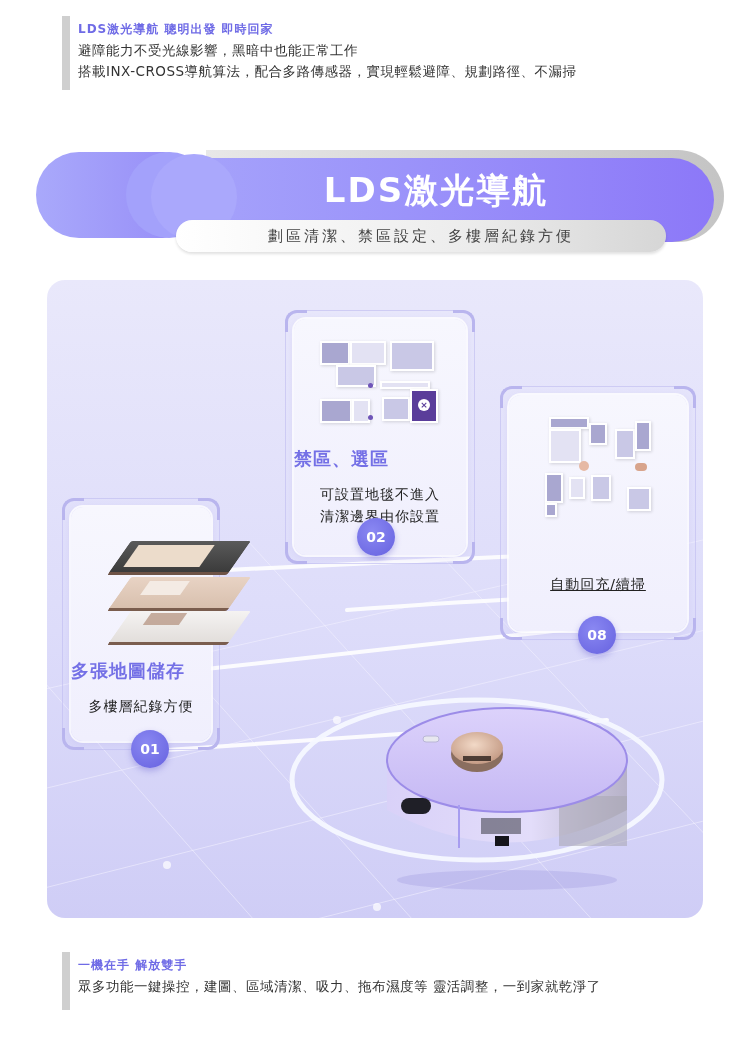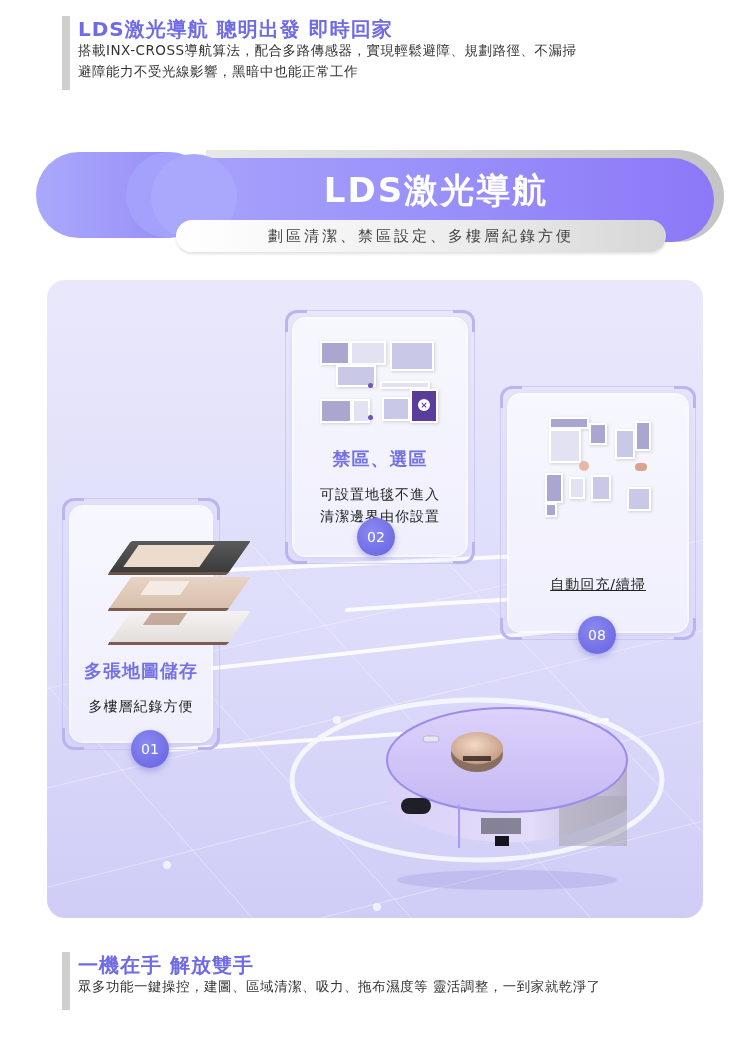--- a/index.html
+++ b/index.html
@@ -6,21 +6,21 @@
   html, body { width: 750px; height: 1047px; background: #ffffff; overflow: hidden; }
   body { font-family: "DejaVu Sans", "Liberation Sans", sans-serif; position: relative; }
 
   
   .text-block { position: absolute; left: 62px; padding-left: 16px; }
   .text-block::before {
     content: ""; position: absolute; left: 0; top: 2px; bottom: 2px; width: 8px; background: #cfcfcf;
   }
   .text-block.top { top: 14px; height: 78px; }
   .text-block.bottom { top: 950px; height: 62px; }
-  .tb-title { color: #6f6be6; font-size: 20px; font-weight: bold; letter-spacing: 1px; line-height: 22px; margin-top: 4px; }
+  .tb-title { color: #6f6be6; font-size: 12px; font-weight: bold; letter-spacing: 1px; line-height: 22px; margin-top: 4px; }
   .tb-line { color: #333333; font-size: 13.5px; line-height: 21px; letter-spacing: 0.5px; }
 
   
   .banner { position: absolute; left: 36px; top: 150px; width: 688px; height: 100px; }
   .banner-shadow {
     position: absolute; left: 170px; top: 0; width: 518px; height: 92px; border-radius: 0 46px 46px 0;
     background: linear-gradient(90deg, #e8e8e8 0%, #c4c4c4 100%);
   }
   .banner-main {
     position: absolute; left: 120px; top: 8px; width: 558px; height: 84px; border-radius: 42px;
@@ -69,27 +69,27 @@
   .bracket.br { right: 0; bottom: 0; border-right-width: 3px; border-bottom-width: 3px; border-bottom-right-radius: 12px; }
   .card-frame .outline {
     position: absolute; left: 0; top: 0; right: 0; bottom: 0; border-radius: 14px;
     border: 1px solid rgba(190,186,240,0.6);
   }
   .card {
     position: absolute; left: 9px; top: 9px; right: 9px; bottom: 9px; border-radius: 12px;
     background: linear-gradient(180deg, #f7f7fe 0%, #f0effd 100%);
     box-shadow: 0 0 0 2px rgba(255,255,255,0.8), 0 2px 8px rgba(140,130,220,0.18);
   }
-  .card-title { position: absolute; left: 0; width: 100%; text-align: center; color: #7470e6; font-size: 18px; font-weight: bold; letter-spacing: 1px; }
+  .card-title { position: absolute; left: 0; width: 100%; color: #7470e6; font-size: 18px; font-weight: bold; letter-spacing: 1px; }
   .card-desc { position: absolute; left: 0; width: 100%; text-align: center; color: #222222; font-size: 14px; line-height: 22px; letter-spacing: 1px; }
 
   .badge {
     position: absolute; width: 38px; height: 38px; border-radius: 50%;
     background: radial-gradient(circle at 40% 35%, #8a88f2 0%, #6d69e3 80%);
-    color: #ffffff; font-weight: normal; font-size: 14px; text-align: center; line-height: 38px;
+    color: #ffffff; font-weight: bold; font-size: 14px; text-align: center; line-height: 38px;
     box-shadow: 0 3px 6px rgba(90,80,200,0.35);
   }
 
   
   .plan { position: absolute; }
   .room { position: absolute; background: #c9c8e6; border: 2px solid #ffffff; box-shadow: 1px 1px 3px rgba(0,0,0,0.15); }
   .room.light { background: #e3e2f3; }
   .room.dark { background: #a9a7d0; }
   .room.purple { background: #5a3d9a; }
   .plan-x { position: absolute; width: 12px; height: 12px; border-radius: 50%; background: #ffffff; color: #5a3d9a; font-size: 9px; line-height: 12px; text-align: center; font-weight: bold; }
@@ -99,22 +99,22 @@
   .layer { position: absolute; width: 120px; height: 34px; transform: skewX(-35deg); border-radius: 2px; }
 
   
   .robot { position: absolute; left: 330px; top: 420px; }
 </style>
 </head>
 <body>
 
 <div class="text-block top">
   <div class="tb-title">LDS激光導航 聰明出發 即時回家</div>
+  <div class="tb-line">避障能力不受光線影響，黑暗中也能正常工作</div>
   <div class="tb-line">搭載INX-CROSS導航算法，配合多路傳感器，實現輕鬆避障、規劃路徑、不漏掃</div>
-  <div class="tb-line">避障能力不受光線影響，黑暗中也能正常工作</div>
 </div>
 
 <div class="banner">
   <div class="banner-shadow"></div>
   <div class="banner-main"></div>
   <div class="banner-left"></div>
   <div class="banner-arc1"></div>
   <div class="banner-arc2"></div>
   <div class="banner-title">LDS激光導航</div>
   <div class="banner-sub">劃區清潔、禁區設定、多樓層紀錄方便</div>

